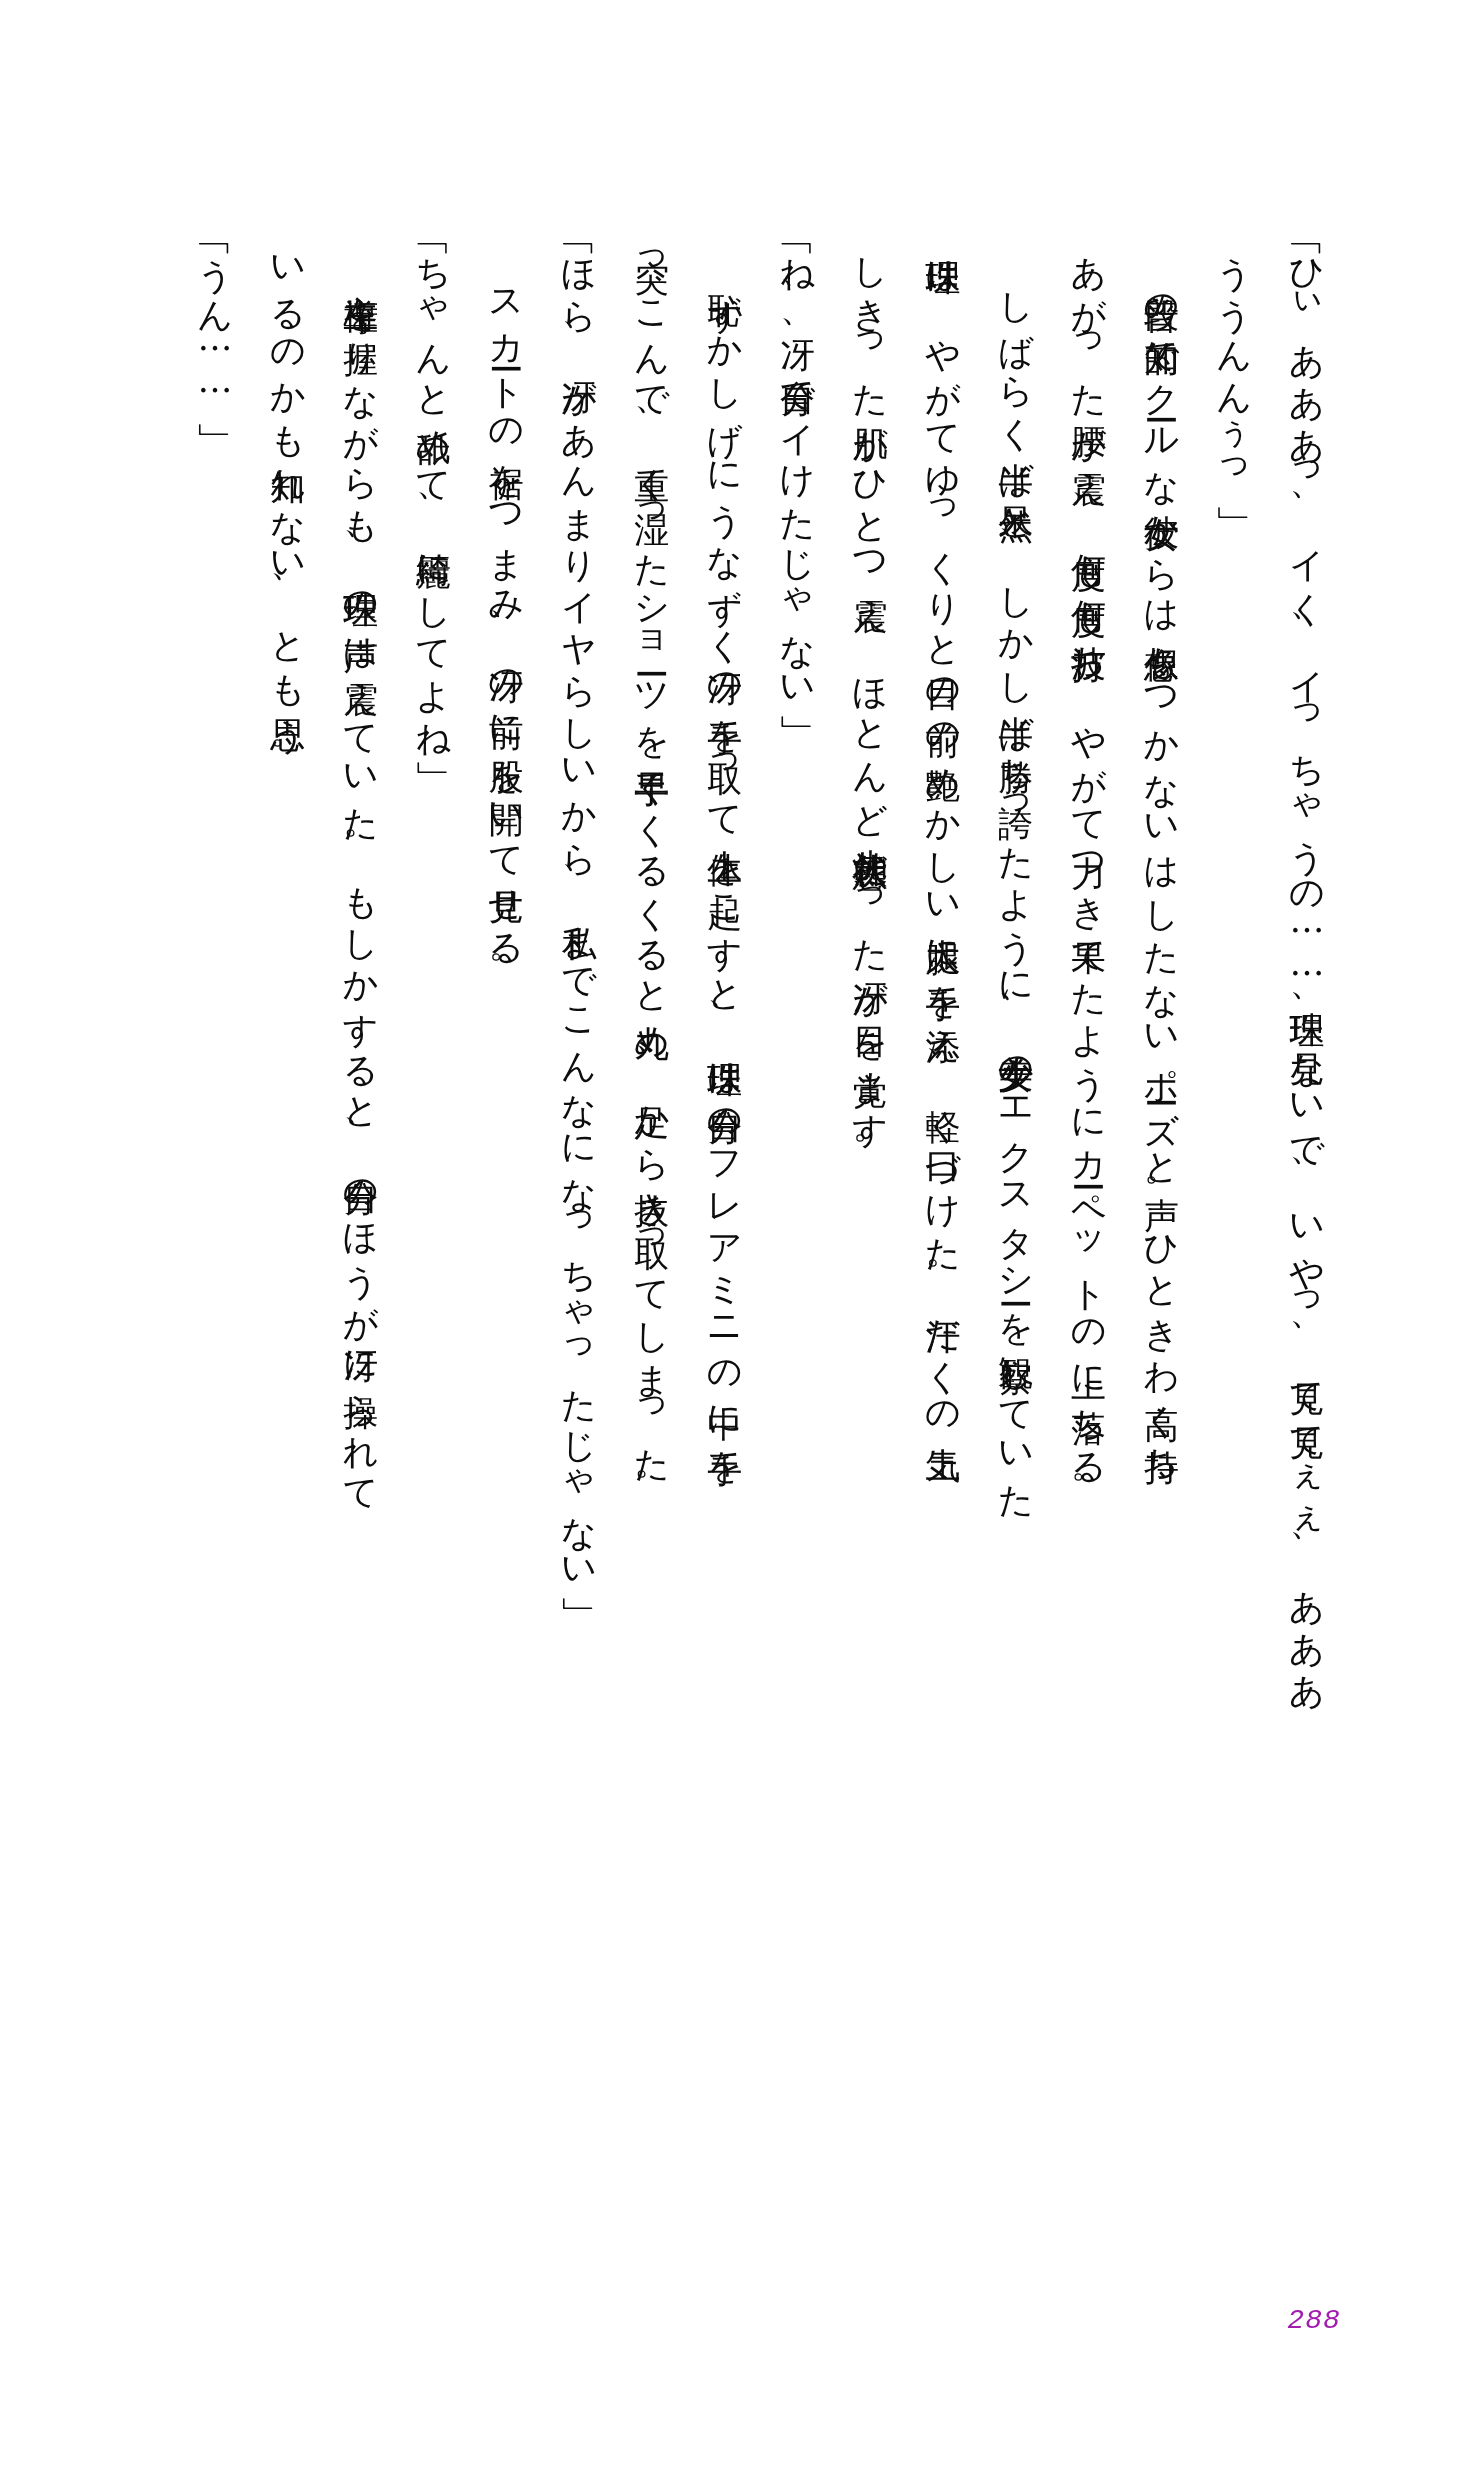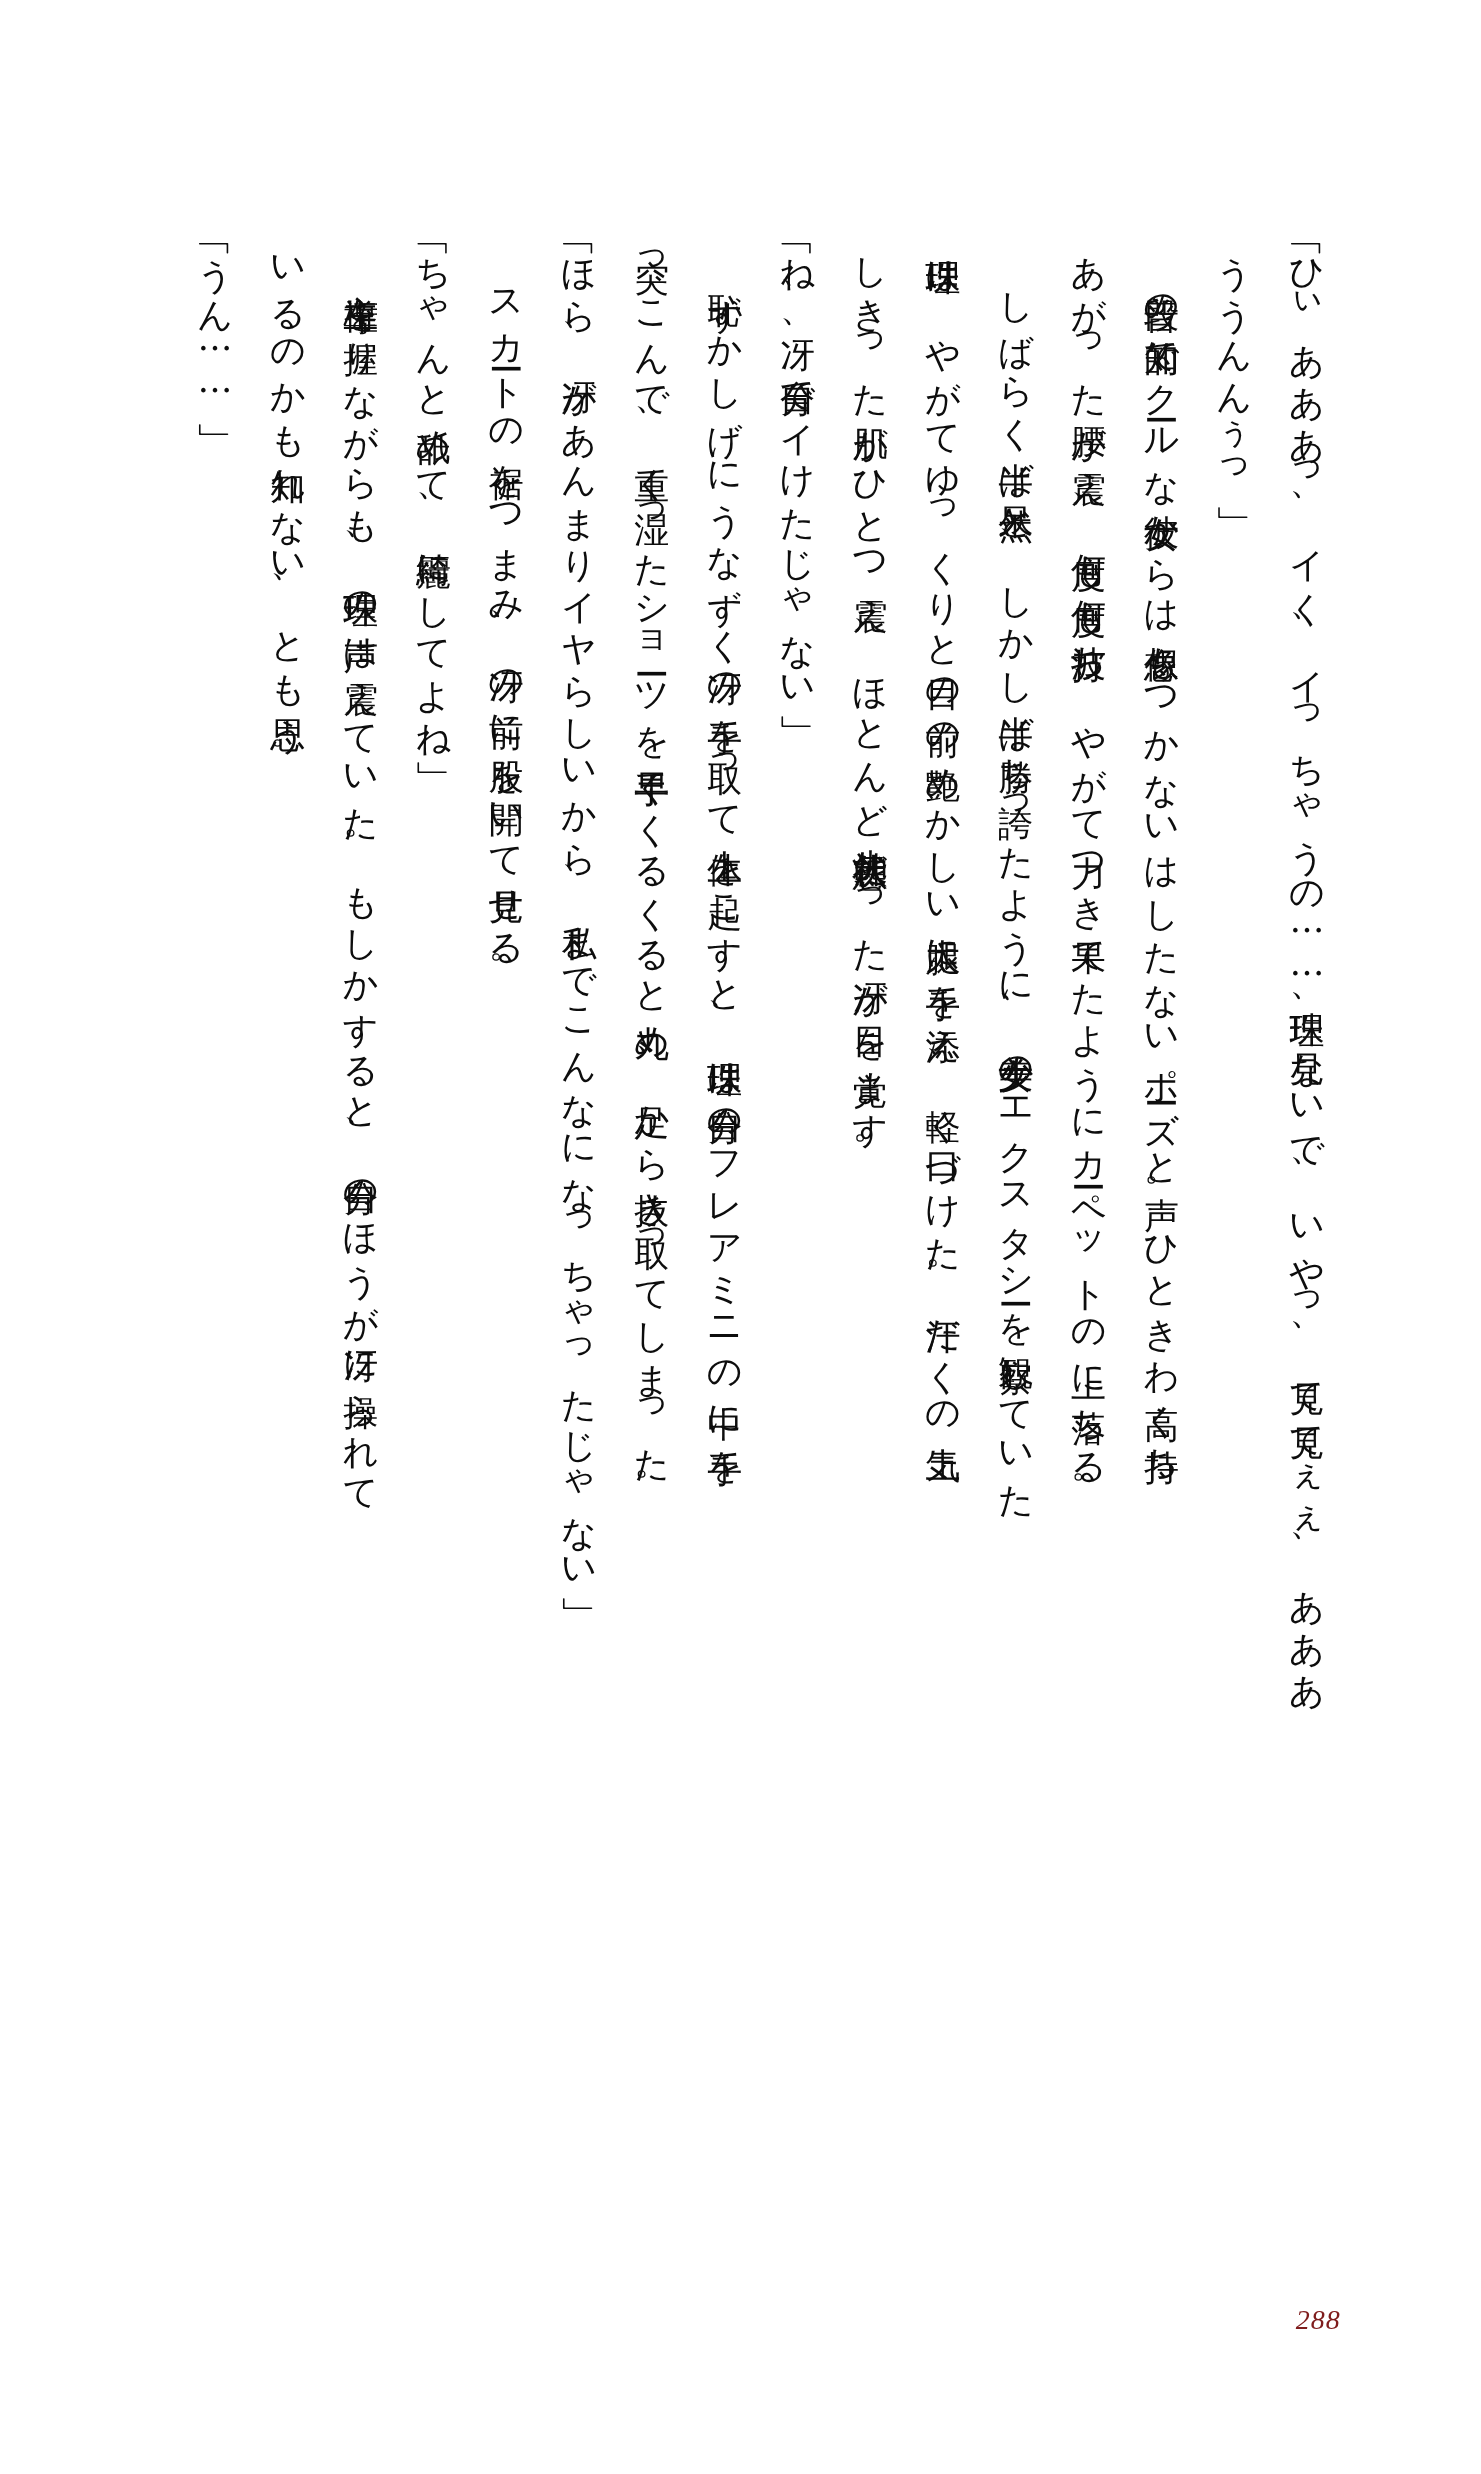--- a/index.html
+++ b/index.html
@@ -48,25 +48,25 @@
 
   
   .vtext p.indent {
     text-indent: 1em;
   }
 
   .pagenum {
     position: absolute;
     right: 141px;
     bottom: 139px;
-    font-family: Liberation Serif, serif;
+    font-family: Liberation Mono, monospace;
     font-style: italic;
     font-size: 28px;
     letter-spacing: 0.04em;
-    color: #7f1d1d;
+    color: #a21caf;
   }
 </style>
 </head>
 <body>
 
 <div class="page">
 
   <div class="vtext">
     <p>「ひぃあああっ、イく、イっちゃうの……珠理、見ないで、いやっ、見て見てぇぇ、あああ</p>
     <p>ううんんぅっ」</p>

